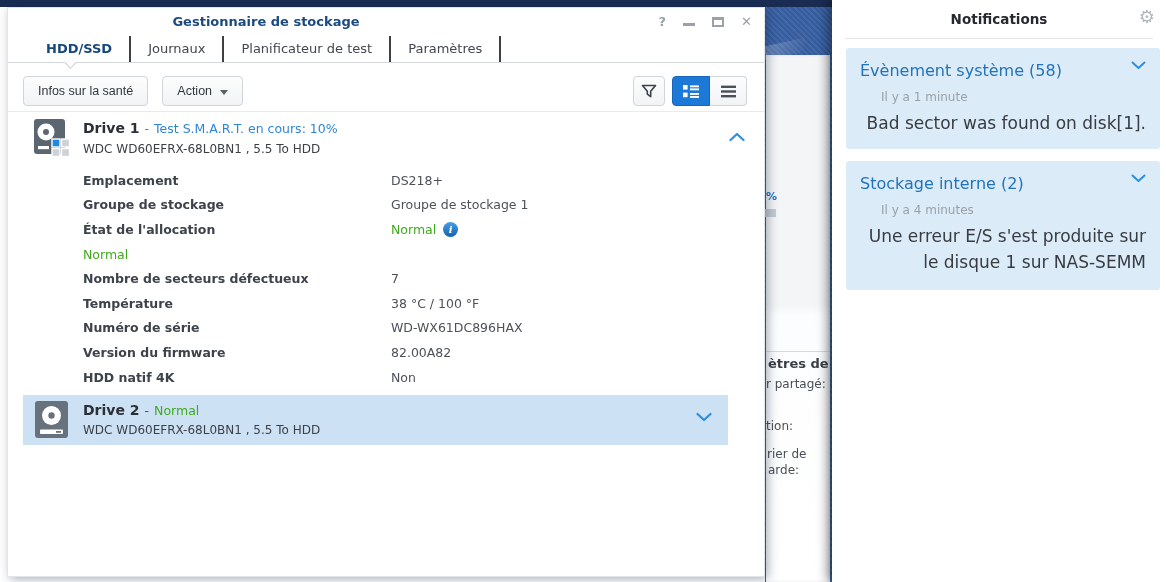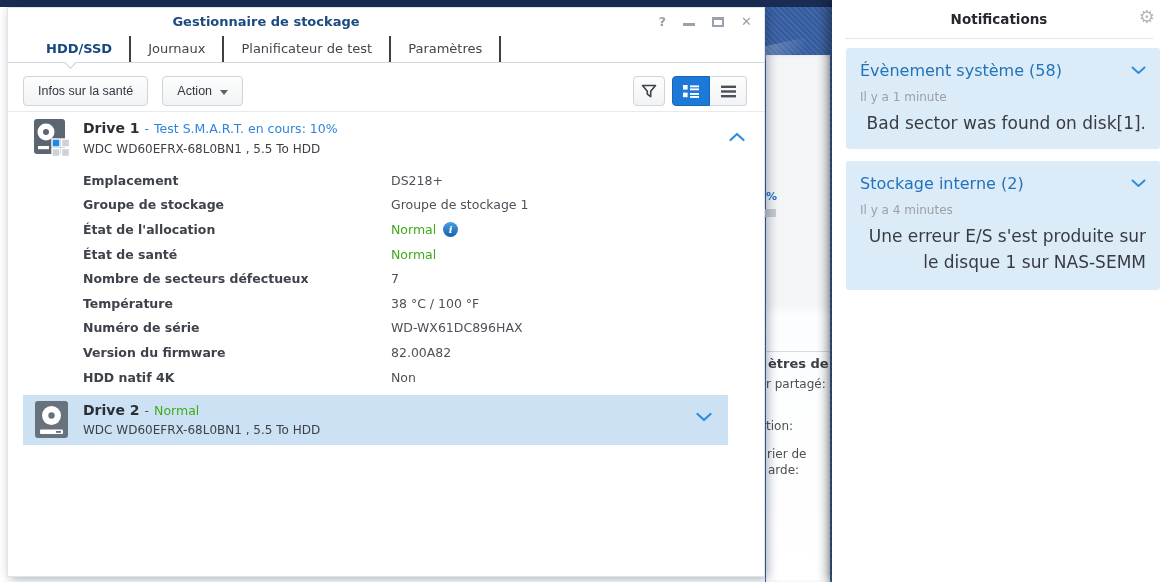--- a/index.html
+++ b/index.html
@@ -95,23 +95,23 @@
   
   .notif { position:absolute; left:832px; top:0; width:334px; height:582px; background:#fff;
     box-shadow:-5px 0 10px rgba(0,0,0,0.40); }
   .notif-title { position:absolute; left:0; right:0; top:11px; text-align:center;
     font-size:13.5px; font-weight:bold; color:#26292e; }
   .gear { position:absolute; right:11px; top:5px; font-size:18px; color:#b2b7bb; cursor:pointer; line-height:24px; }
   .notif-divider { position:absolute; left:13px; right:13px; top:38px; border-top:1px solid #e3e5e8; }
   .ncard { position:absolute; left:14px; width:314px; background:#dcebf8; border-radius:3px; padding:13px 14px 14px; }
   .ncard.c0 { top:48px; height:101px; }
   .ncard.c1 { top:161px; }
-  .ncard-head { display:flex; justify-content:space-between; align-items:center; }
+  .ncard-head { display:flex; justify-content:space-between; }
   .ncard-title { font-size:16px; color:#2173ba; white-space:nowrap; }
-  .ncard-time { margin-top:10px; font-size:12px; color:#9ba1a7; }
+  .ncard-time { margin-top:10px; font-size:12px; color:#9ba1a7;margin-left:21px; }
   .ncard-msg { margin-top:6px; font-size:17px; color:#383c42; line-height:1.55;text-align:right; }
 
   svg { display:block; }
 </style>
 </head>
 <body>
 
 <div class="wallpaper">
     <div class="streak"></div>
   </div>
@@ -218,21 +218,20 @@
       <span class="dvalue">Groupe de stockage 1</span>
     </div>
     <div class="drow">
       <span class="dlabel">État de l'allocation</span>
       <span class="dvalue">
           <span class="green">Normal</span>
           <span class="info-ic">i</span>
         </span>
     </div>
     <div class="drow">
-      <span class="dlabel">État de santé</span>
       <span class="dvalue green">Normal</span>
     </div>
     <div class="drow">
       <span class="dlabel">Nombre de secteurs défectueux</span>
       <span class="dvalue">7</span>
     </div>
     <div class="drow">
       <span class="dlabel">Température</span>
       <span class="dvalue">38 °C / 100 °F</span>
     </div>

